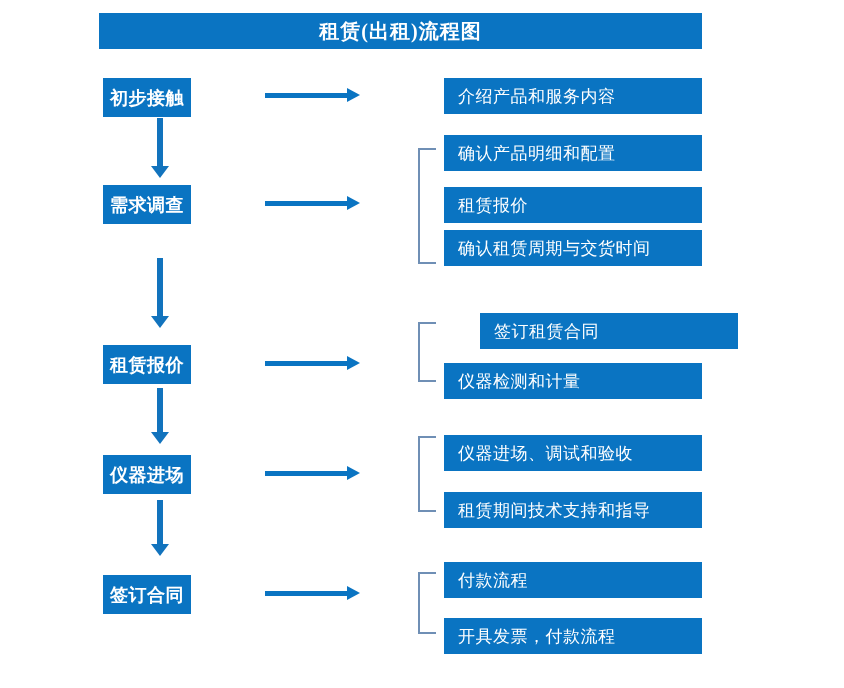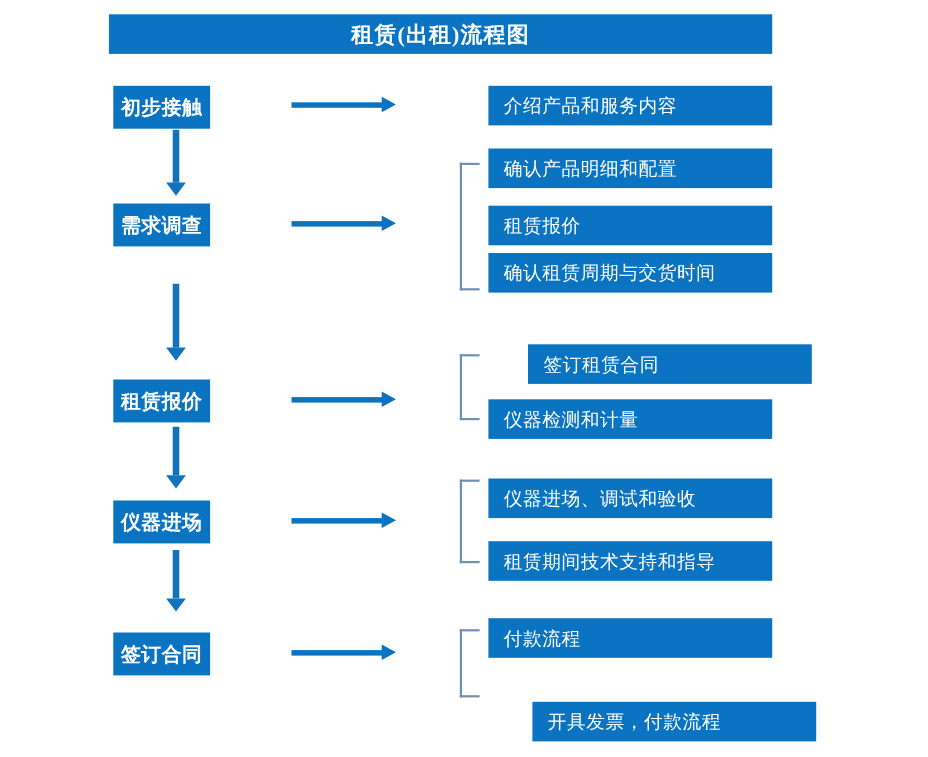--- a/index.html
+++ b/index.html
@@ -145,21 +145,21 @@
   <div id="details">
       <div class="detail-box" style="top: 78px;">介绍产品和服务内容</div>
       <div class="detail-box" style="top: 135px;">确认产品明细和配置</div>
       <div class="detail-box" style="top: 187px; text-align: right;">租赁报价</div>
       <div class="detail-box" style="top: 230px;">确认租赁周期与交货时间</div>
       <div class="detail-box" style="top: 313px; margin-left: 36px;">签订租赁合同</div>
       <div class="detail-box" style="top: 363px; text-align: center;">仪器检测和计量</div>
       <div class="detail-box" style="top: 435px;">仪器进场、调试和验收</div>
       <div class="detail-box" style="top: 492px;">租赁期间技术支持和指导</div>
       <div class="detail-box" style="top: 562px;">付款流程</div>
-      <div class="detail-box" style="top: 638px; margin-left: 40px;">开具发票，付款流程</div>
+      <div class="detail-box" style="top: 618px;">开具发票，付款流程</div>
     </div>
   <div id="harrows">
       <div class="h-arrow" style="top: 88px;">
         <div class="shaft"></div>
         <div class="head"></div>
       </div>
       <div class="h-arrow" style="top: 196px;">
         <div class="shaft"></div>
         <div class="head"></div>
       </div>

